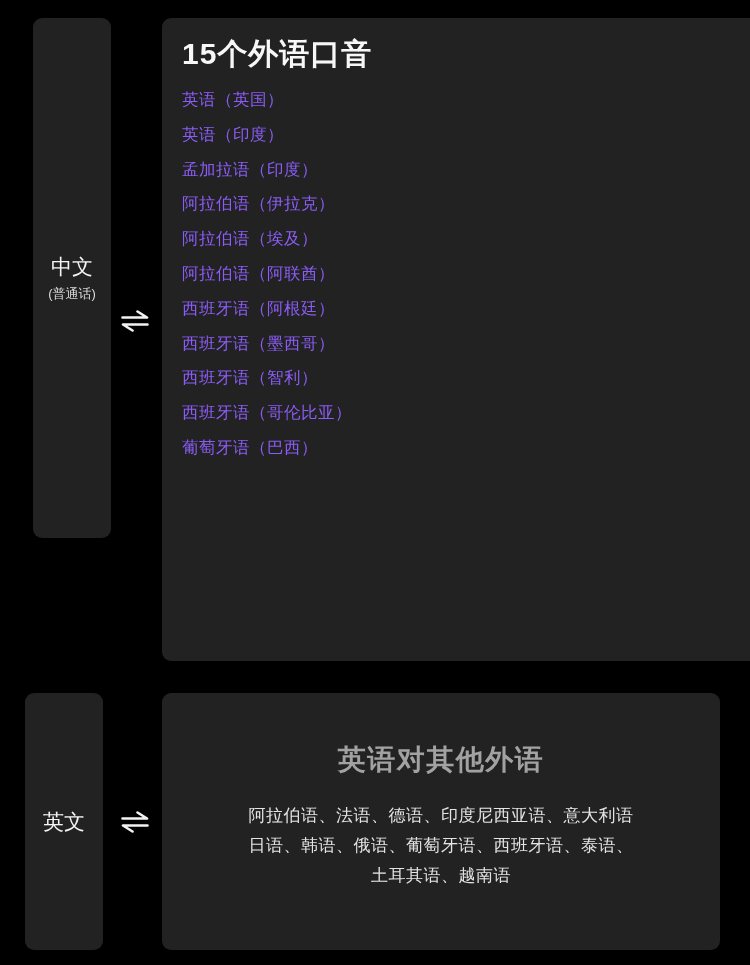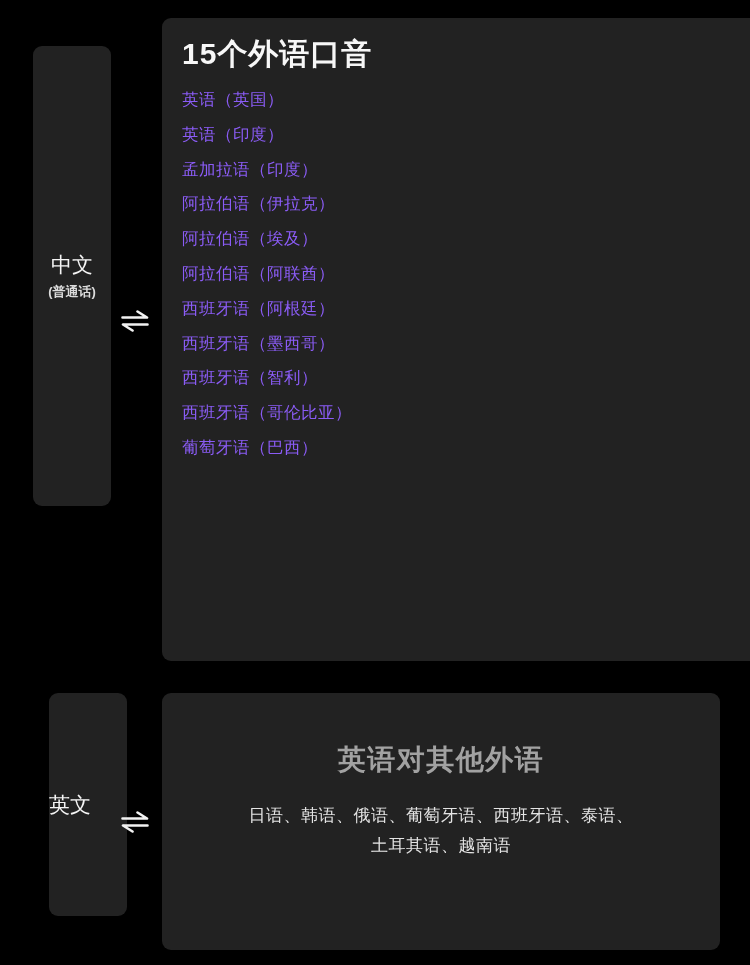--- a/index.html
+++ b/index.html
@@ -16,40 +16,40 @@
     overflow: hidden;
   }
   .card {
     position: absolute;
     background: #222222;
     border-radius: 9px;
     box-sizing: border-box;
   }
 
   
-  .sidebar-1 { left: 33px; top: 18px; width: 78px; height: 460px;
-    display: flex; flex-direction: column; align-items: center; justify-content: center; margin-top: 28px; }
+  .sidebar-1 { left: 33px; top: 18px; width: 78px; height: 520px;
+    display: flex; flex-direction: column; align-items: center; justify-content: center; }
   .sidebar-label { color: #f5f5f5; font-size: 21px; line-height: 26px; white-space: nowrap; }
-  .sidebar-sublabel { color: #dcdcdc; font-size: 13px; line-height: 18px; margin-top: 5px; white-space: nowrap; font-weight: bold; }
+  .sidebar-sublabel { color: #dcdcdc; font-size: 13px; line-height: 18px; margin-top: 5px; white-space: nowrap; }
 
   .swap-wrap { position: absolute; width: 30px; height: 22px; }
   .swap-1 { left: 120px; top: 310px; }
   .swap-2 { left: 120px; top: 811px; }
   .swap-wrap svg { display: block; }
 
   .panel-1 { left: 162px; top: 18px; width: 656px; height: 643px; padding: 20px 20px 0 20px; }
   .panel-1-title { margin: 0; color: #f7f7f7; font-size: 30px; line-height: 32px; font-weight: bold; letter-spacing: 1px; }
   .accent-list { margin-top: 12px; }
   .accent-list .list-item {
     color: #8b5cf6; font-size: 16.5px; line-height: 34.8px; white-space: nowrap; letter-spacing: 0.5px;
   }
 
   
-  .sidebar-2 { left: 49px; top: 693px; width: 78px; height: 223px;
-    display: flex; align-items: center; }
+  .sidebar-2 { left: 25px; top: 693px; width: 78px; height: 257px;
+    display: flex; align-items: center; justify-content: center; }
   .panel-2 { left: 162px; top: 693px; width: 558px; height: 257px; text-align: center; padding-top: 51px; }
   .panel-2-title { margin: 0; color: #a2a2a2; font-size: 28px; line-height: 32px; font-weight: bold; letter-spacing: 1.5px; }
   .panel-2-body { margin-top: 25px; }
   .panel-2-body .list-item { color: #e4e4e4; font-size: 17px; line-height: 30px; letter-spacing: 0.5px; }
 </style>
 </head>
 <body>
 
 <div class="stage">
 
@@ -89,18 +89,19 @@
   <div class="swap-wrap swap-2">
     <svg width="30" height="22" viewBox="0 0 30 22" fill="none" xmlns="http://www.w3.org/2000/svg">
       <path d="M2.5 7.5 H26.5 M17.5 1.5 L27 7.5" stroke="#f2f2f2" stroke-width="2.6" stroke-linecap="round" stroke-linejoin="round"></path>
       <path d="M27.5 14.5 H3.5 M12.5 20.5 L3 14.5" stroke="#f2f2f2" stroke-width="2.6" stroke-linecap="round" stroke-linejoin="round"></path>
     </svg>
   </div>
 
   <div class="card panel-2">
     <h2 class="panel-2-title">英语对其他外语</h2>
     <div class="panel-2-body">
+        <div class="list-item">阿拉伯语、法语、德语、印度尼西亚语、意大利语</div>
         <div class="list-item">日语、韩语、俄语、葡萄牙语、西班牙语、泰语、</div>
         <div class="list-item">土耳其语、越南语</div>
       </div>
   </div>
 
 </div>
 
 </body></html>

